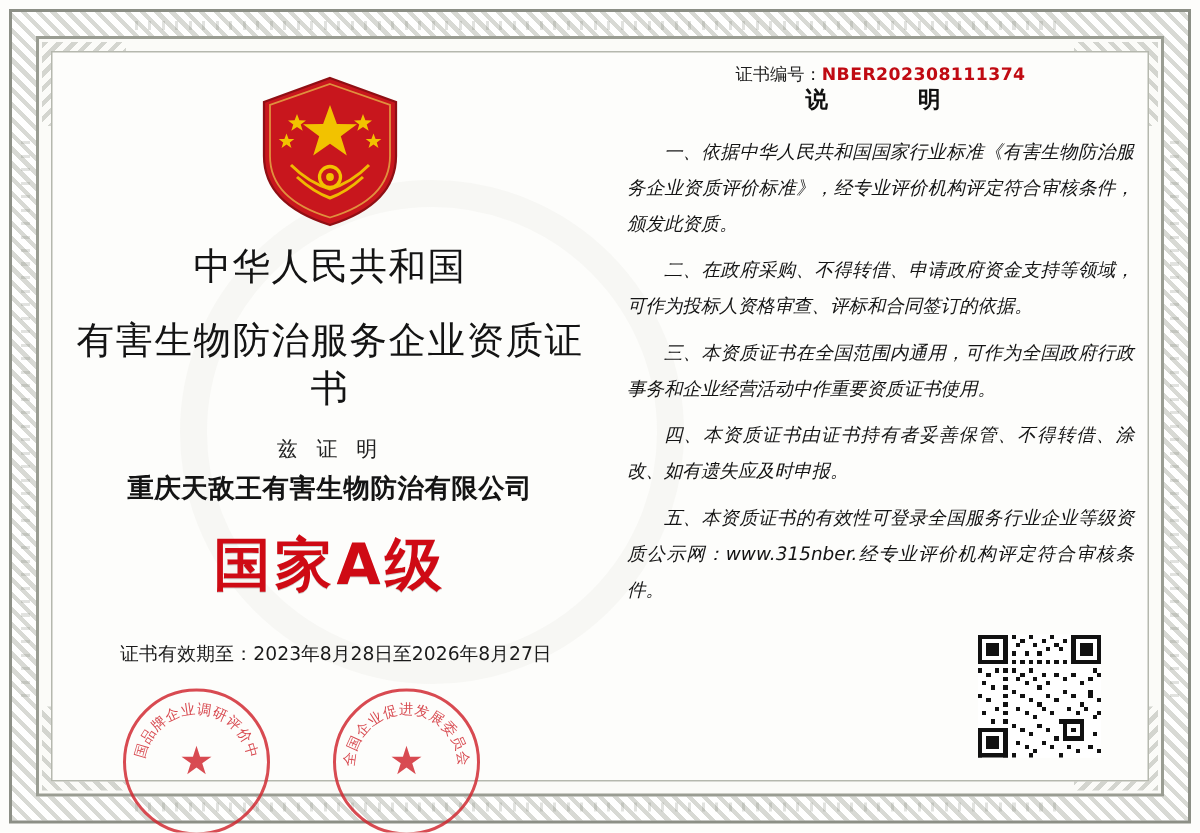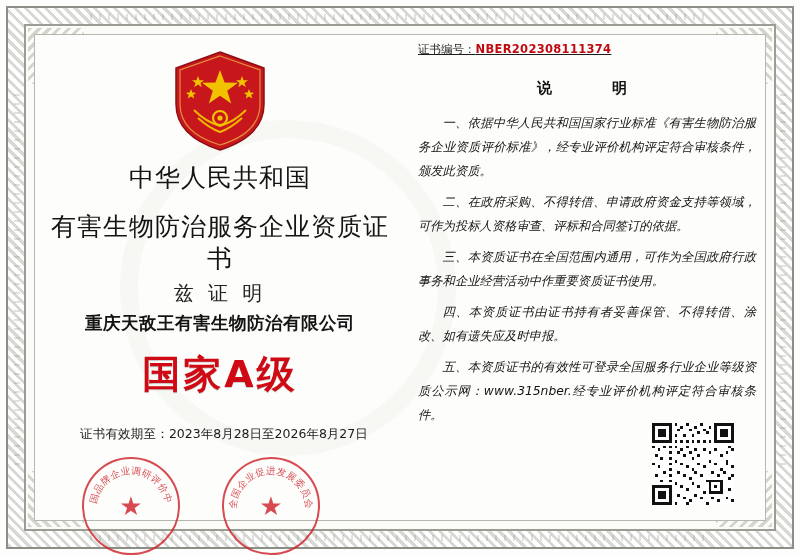--- a/index.html
+++ b/index.html
@@ -100,22 +100,22 @@
   .title-main {
     margin-top: 6px;
     font-size: 25px;
     font-weight: normal;
     letter-spacing: 1px;
     color: #141414;
     line-height: 1.3;
   }
   .title-main div + div { margin-top: 16px; }
   .zhengming {
-    margin-top: 4px;
-    font-size: 20px;
+    margin-top: 15px;
+    font-size: 14px;
     color: #222;
     letter-spacing: 4px;
     text-align: center;
   }
   .company {
     margin-top: 4px;
     font-size: 17.5px;
     font-weight: bold;
     color: #141414;
     letter-spacing: 0.5px;
@@ -174,29 +174,27 @@
     letter-spacing: 0.5px;
   }
 
   
   .right-col {
     position: absolute;
     right: 0; top: 0;
     width: 338px;
   }
   .cert-no {
-    text-align: left;
+    text-align: center;
     font-size: 11.5px;
     color: #1c1c1c;
     white-space: nowrap;
-    text-decoration: underline;
   }
   .cert-no .num { color: #c00a12; font-weight: bold; letter-spacing: 0.3px; }
   .shuoming {
-    margin-top: 22px;
     text-align: center;
     font-size: 15px;
     font-weight: bold;
     letter-spacing: 10px;
     color: #111;
   }
   .clauses {
     margin-top: 14px;
     font-size: 12.3px;
     line-height: 1.95;

